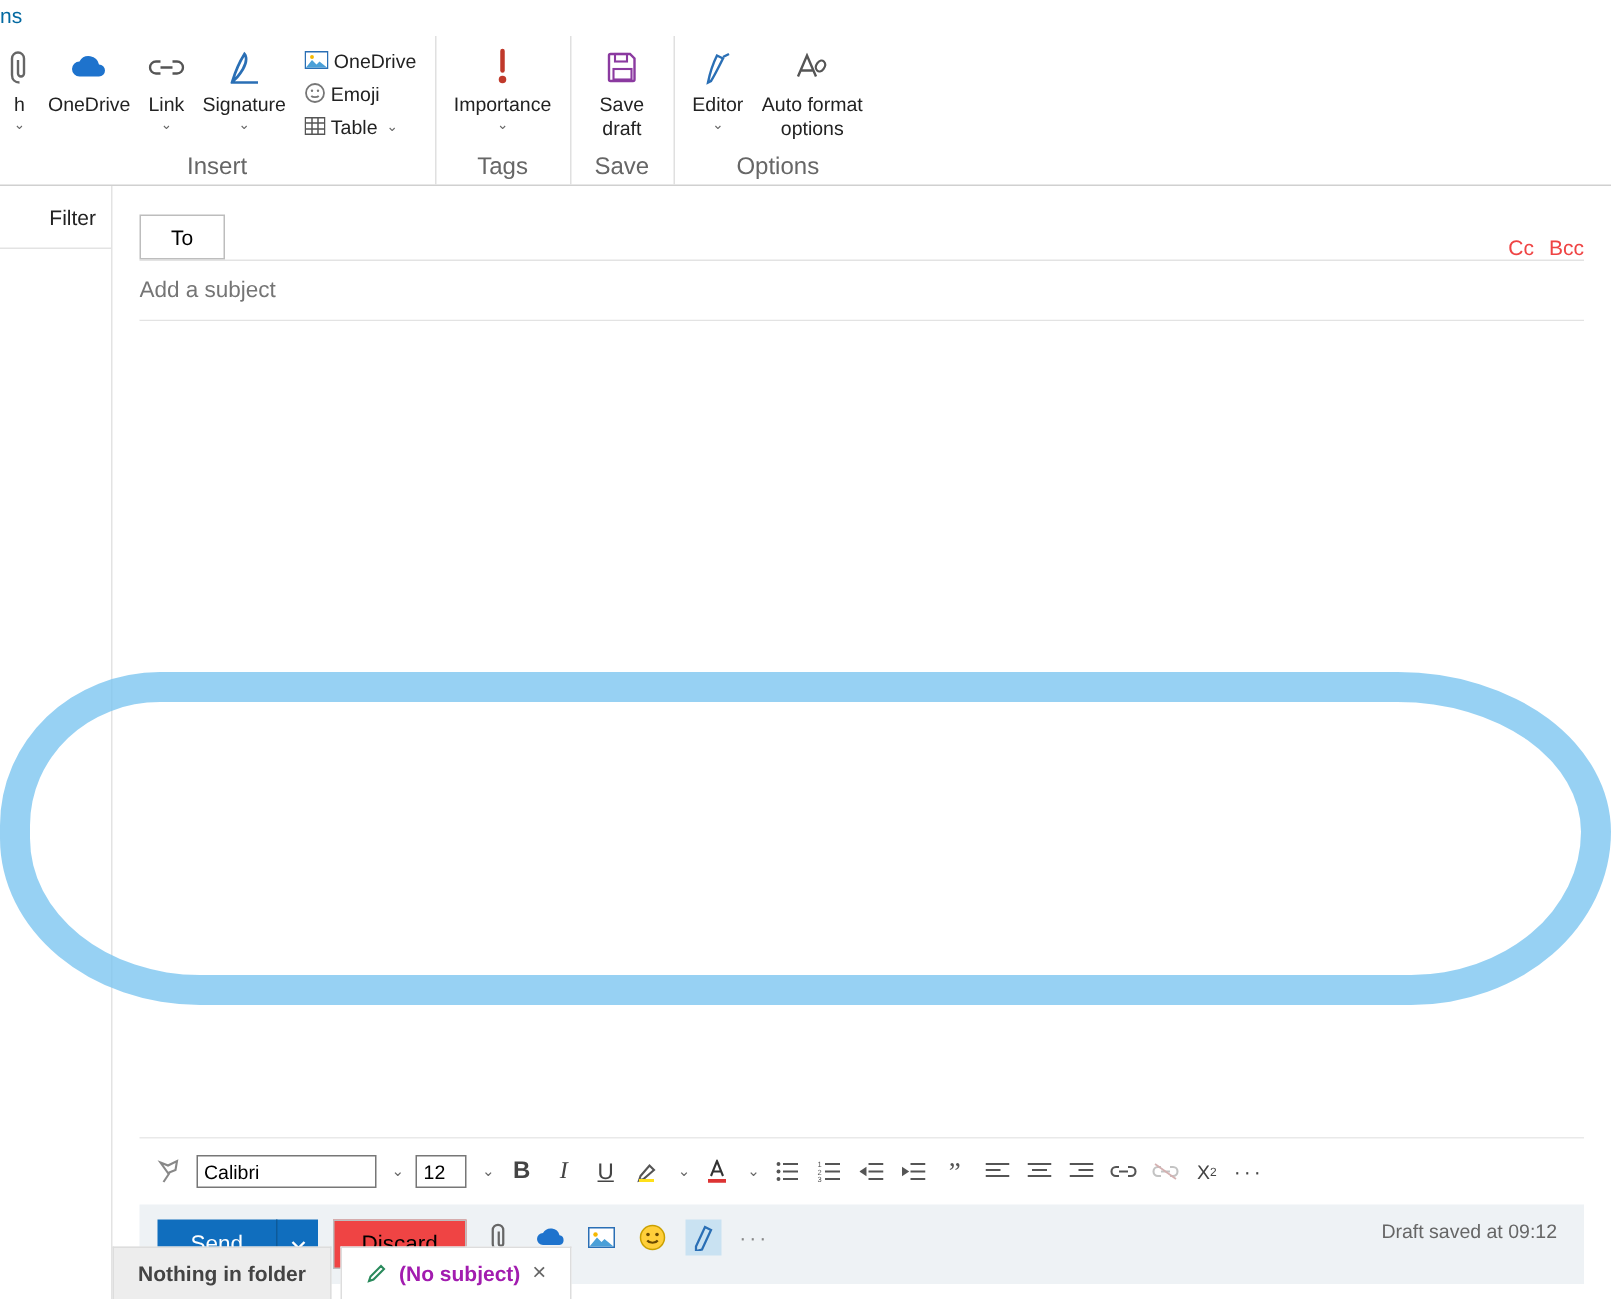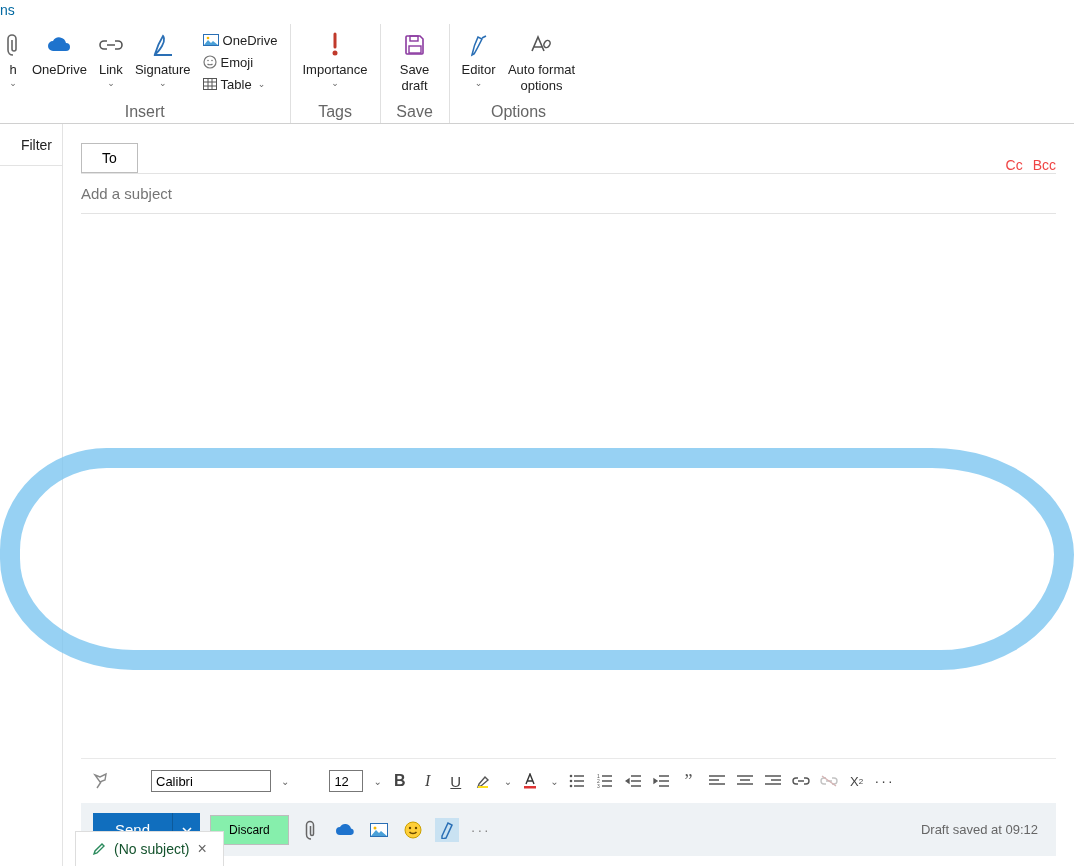--- a/index.html
+++ b/index.html
@@ -13,43 +13,43 @@
   .ribbon-row { display: flex; align-items: flex-start; }
   .ribbon-big { display: flex; flex-direction: column; align-items: center; justify-content: flex-start; padding: 4px 6px 0 6px; min-width: 34px; cursor: pointer; }
   .ribbon-big .icon-slot { height: 30px; display: flex; align-items: center; justify-content: center; }
   .ribbon-big .lbl { text-align: center; font-size: 13px; line-height: 16px; margin-top: 2px; }
   .ribbon-big .caret-small { font-size: 9px; color: #666; line-height: 8px; margin-top: 1px; }
   .ribbon-small-col { display: flex; flex-direction: column; gap: 2px; padding: 4px 2px 0 2px; }
   .ribbon-small { display: flex; align-items: center; gap: 4px; font-size: 13px; cursor: pointer; padding: 0 4px; height: 20px; }
   .group-label { font-size: 16px; color: #666; padding-bottom: 2px; margin-top: auto; }
   
   .mainwrap { display: flex; height: calc(100% - 124px); }
-  .leftgutter { width: 63px; border-right: 1px solid #e3e3e3; display: flex; flex-direction: column; }
+  .leftgutter { width: 75px; border-right: 1px solid #e3e3e3; display: flex; flex-direction: column; }
   .filter-row { height: 42px; border-bottom: 1px solid #e3e3e3; display: flex; align-items: center; justify-content: flex-end; padding-right: 10px; font-size: 14px; color: #222; }
   .compose { flex: 1; padding: 10px 18px; display: flex; flex-direction: column; position: relative; }
   .to-row { display: flex; align-items: flex-end; gap: 8px; height: 40px; border-bottom: 1px solid #e3e3e3; }
   .to-btn { border: 1px solid #bdbdbd; background: #fff; padding: 6px 20px; font-size: 14px; cursor: pointer; }
   .ccbcc { margin-left: auto; display: flex; gap: 10px; }
   .ccbcc span { color: #ef4444; cursor: pointer; text-decoration: underline; text-decoration-color: transparent; }
   .subject-row { height: 40px; display: flex; border-bottom: 1px solid #e3e3e3; }
   .subject-row input { border: none; width: 100%; font-size: 15px; outline: none; color: #666; }
   .body-area { flex: 1; background: #fff; }
   
   .fmt-toolbar { display: flex; align-items: center; gap: 8px; padding: 10px 10px 10px 10px; border-top: 1px solid #e9e9e9; }
   .fmt-toolbar .tool { display:flex; align-items:center; justify-content:center; color:#444; cursor:pointer; min-width:20px; height:24px; }
-  .fmt-input { border:1px solid #777; height:22px; font-size:13px; padding:0 4px;margin-left:32px; }
+  .fmt-input { border:1px solid #777; height:22px; font-size:13px; padding:0 4px; }
   .font-name { width:120px; }
   .font-size { width:34px; }
   .dd-caret { font-size:10px; color:#666; margin-left:2px; cursor:pointer; }
   
-  .sendbar { display:flex; align-items:center; gap:10px; background:#eef2f5; padding:10px 12px; }
+  .sendbar { display:flex; align-items:flex-start; gap:10px; background:#eef2f5; padding:10px 12px; }
   .send-split { display:flex; }
   .send-btn { background:#106ebe; color:#fff; border:none; padding:8px 22px; font-size:15px; cursor:pointer; }
   .send-caret { background:#106ebe; color:#fff; border:none; border-left:1px solid #0d5a9a; width:28px; cursor:pointer; display:flex; align-items:center; justify-content:center; }
-  .discard-btn { background:#86efac; border:1px solid #bdbdbd; padding:7px 18px; font-size:12px; cursor:pointer; }
+  .discard-btn { background:#ef4444; border:1px solid #bdbdbd; padding:7px 18px; font-size:15px; cursor:pointer; }
   .sbicon { color:#555; cursor:pointer; display:flex; align-items:center; justify-content:center; width:24px; height:24px; }
   .sbicon.active { background:#c9e2f2; }
   .draft-status { margin-left:auto; color:#666; font-size:13px; padding-right:6px; }
   
   .bottomtabs { position:absolute; bottom:0; left:75px; display:flex; gap:6px; }
   .btab { background:#ededed; padding:8px 16px; font-size:14px; color:#333; display:flex; align-items:center; gap:8px; border:1px solid #ddd; border-bottom:none; }
   .btab.white { background:#fff; }
   .tab-close { color:#666; cursor:pointer; font-size:16px; }
   
   .annotation { position:absolute; left:0; right:0; top:448px; height:222px; border:20px solid rgba(122,196,240,0.78); border-radius:120px 160px 150px 150px / 115px 120px 130px 125px; pointer-events:none; }
@@ -350,24 +350,27 @@
             <path d="M3 15L9 2l4 2-6 13-4 1 0-3z" fill="none" stroke="#2a6fb5" stroke-width="1.5"></path>
           </svg>
       </span>
       <span class="sbicon" style="letter-spacing:2px;color:#888">···</span>
       <span class="draft-status">Draft saved at 09:12</span>
     </div>
   </div>
 </div>
 
 <div class="bottomtabs">
+  <div class="btab">
+    <span style="font-weight:600;color:#444">Nothing in folder</span>
+  </div>
   <div class="btab white">
     <span>
       <svg width="14" height="14" viewBox="0 0 14 14">
           <path d="M2 12l1-3 7-7 2 2-7 7-3 1z" fill="none" stroke="#2a8a5c" stroke-width="1.4"></path>
         </svg>
     </span>
-    <span style="color:#14532d;font-weight:400">(No subject)</span>
+    <span style="color:#a21caf;font-weight:700">(No subject)</span>
     <span class="tab-close">×</span>
   </div>
 </div>
 
 <div class="annotation"></div>
 
 </body></html>

